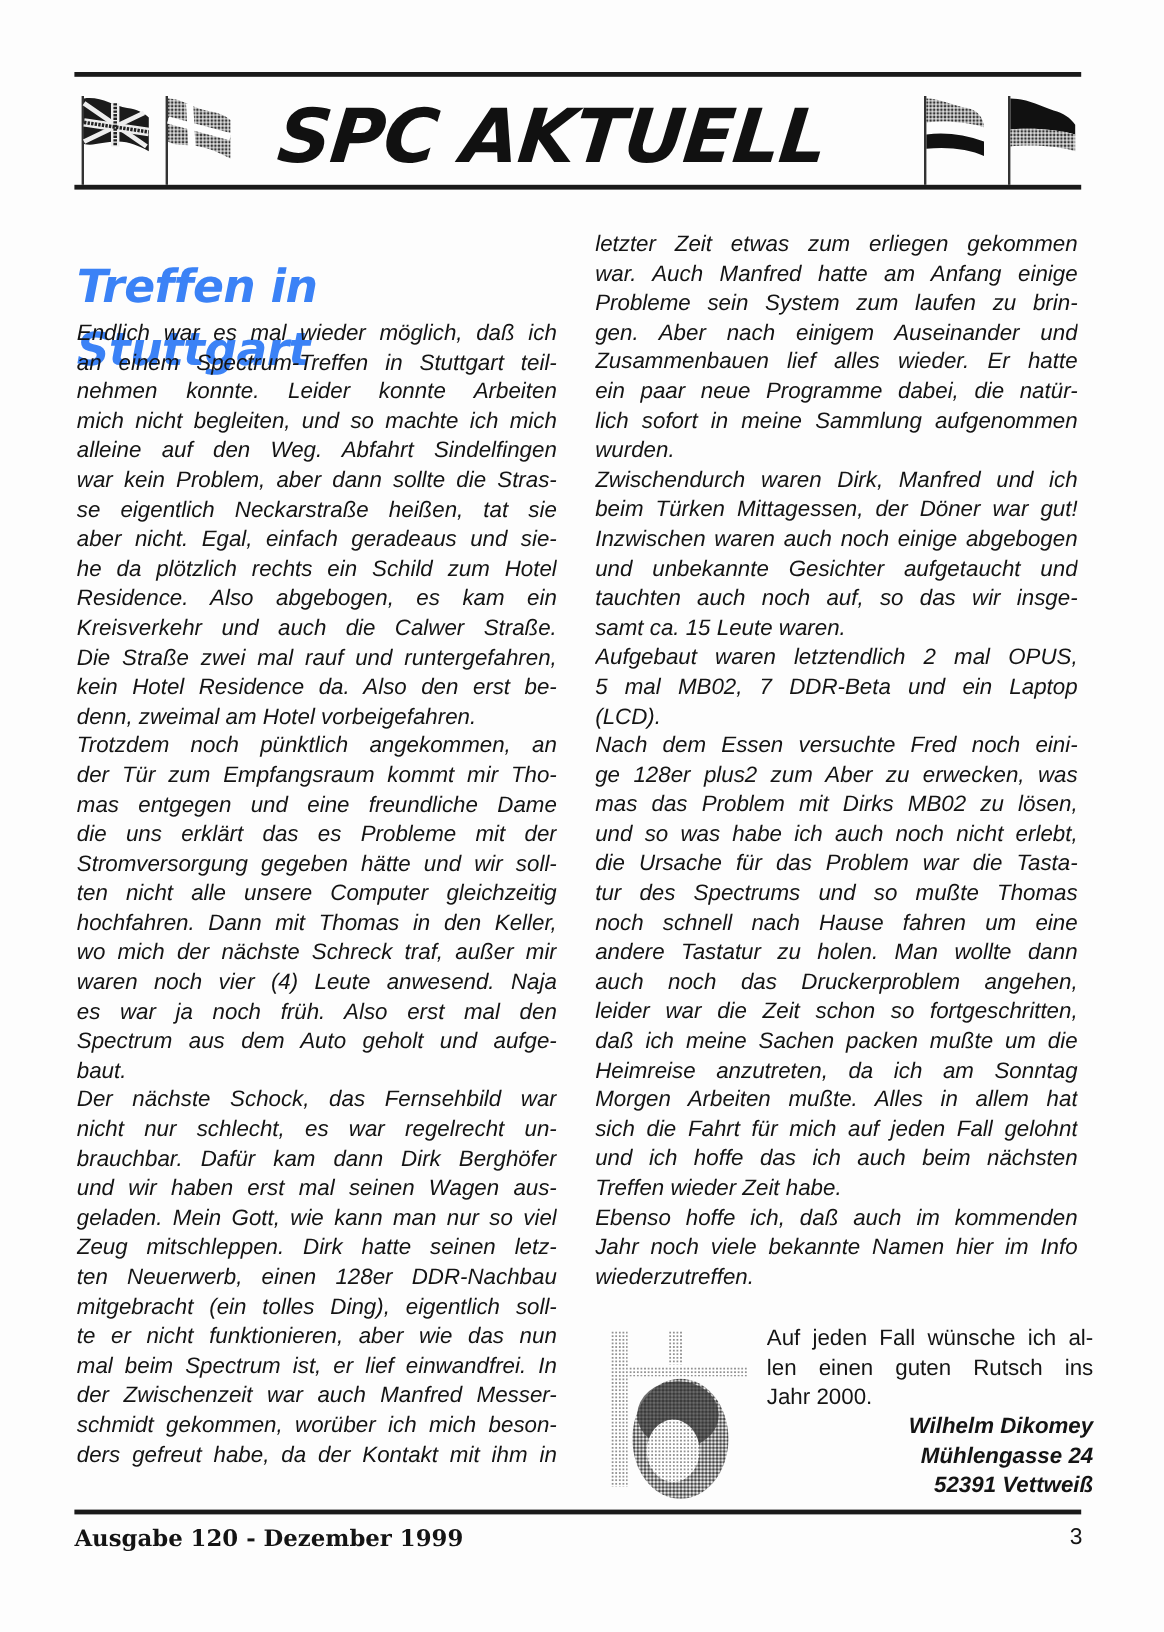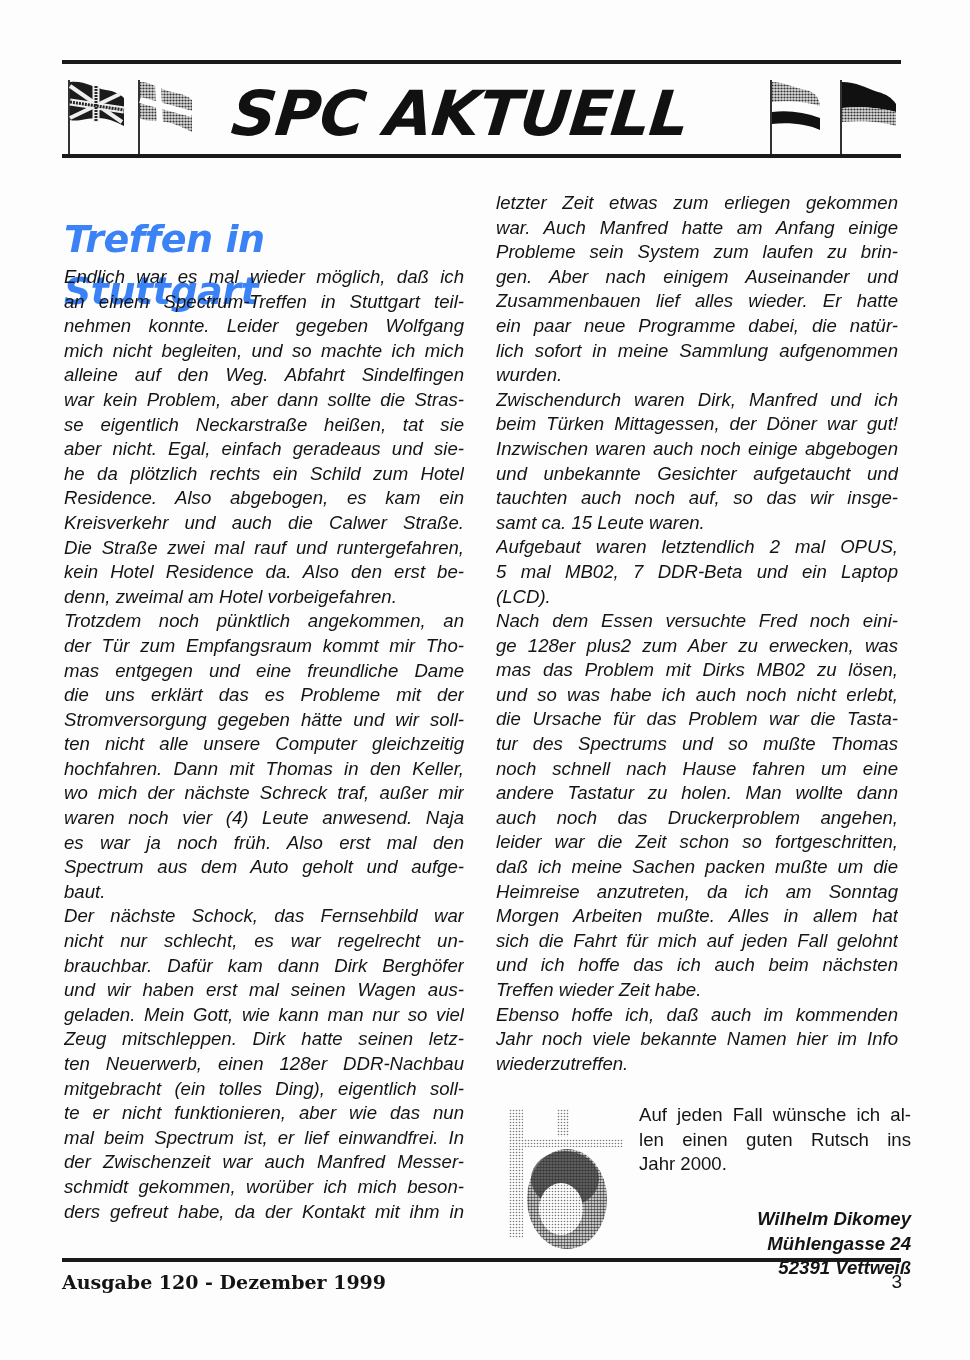--- a/index.html
+++ b/index.html
@@ -33,21 +33,21 @@
   .line { display: block; text-align: justify; text-align-last: justify; white-space: nowrap; height: 24.6px; overflow: hidden; }
   .line.last { text-align-last: left; }
 
   
   .closing { position: absolute; left: 509px; top: 1103px; width: 402px; height: 150px; }
   .photo { position: absolute; left: 0; top: 6px; width: 118px; height: 140px; }
   .photo svg { width: 100%; height: 100%; }
   .closing-text { position: absolute; left: 130px; top: 0; width: 272px; font-size: 18.6px; line-height: 24.6px; }
   .closing-text .line { height: 24.6px; }
   .signature { position: absolute; right: 0; top: 73px; text-align: right;
-               font-weight: bold; font-style: italic; font-size: 18.6px; line-height: 24.6px; margin-top: 31px; }
+               font-weight: bold; font-style: italic; font-size: 18.6px; line-height: 24.6px; }
   .signature div { display: block; }
 
   
   .footer-issue { position: absolute; left: 62px; top: 1268px; width: 839px; text-align: left;
                   font-family: "DejaVu Serif", serif; font-weight: bold; font-size: 19px; line-height: 28px; }
   .page-number { position: absolute; left: 880px; top: 1268px; width: 22px; text-align: right;
                  font-family: "Liberation Sans", sans-serif; font-size: 19px; line-height: 28px; }
 </style>
 </head>
 <body>
@@ -97,21 +97,21 @@
     </svg>
   </div>
 
   <div class="rule mid"></div>
 
   <h1 class="headline">Treffen in Stuttgart</h1>
 
   <div class="col left" id="leftcol">
       <span class="line">Endlich war es mal wieder möglich, daß ich</span>
       <span class="line">an einem Spectrum-Treffen in Stuttgart teil-</span>
-      <span class="line">nehmen konnte. Leider gegeben Wolfgang</span>
+      <span class="line">nehmen konnte. Leider konnte Arbeiten</span>
       <span class="line">mich nicht begleiten, und so machte ich mich</span>
       <span class="line">alleine auf den Weg. Abfahrt Sindelfingen</span>
       <span class="line">war kein Problem, aber dann sollte die Stras-</span>
       <span class="line">se eigentlich Neckarstraße heißen, tat sie</span>
       <span class="line">aber nicht. Egal, einfach geradeaus und sie-</span>
       <span class="line">he da plötzlich rechts ein Schild zum Hotel</span>
       <span class="line">Residence. Also abgebogen, es kam ein</span>
       <span class="line">Kreisverkehr und auch die Calwer Straße.</span>
       <span class="line">Die Straße zwei mal rauf und runtergefahren,</span>
       <span class="line">kein Hotel Residence da. Also den erst be-</span>

